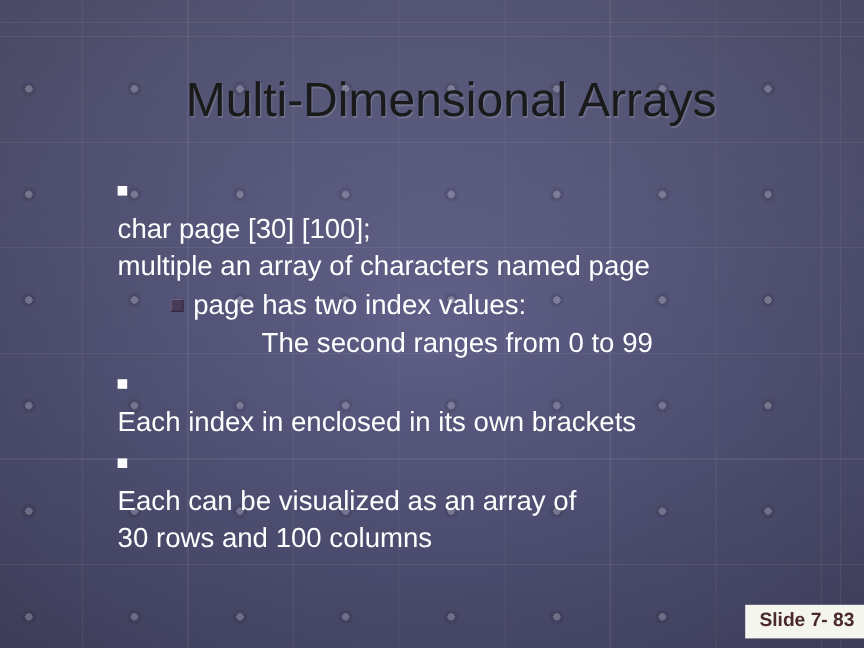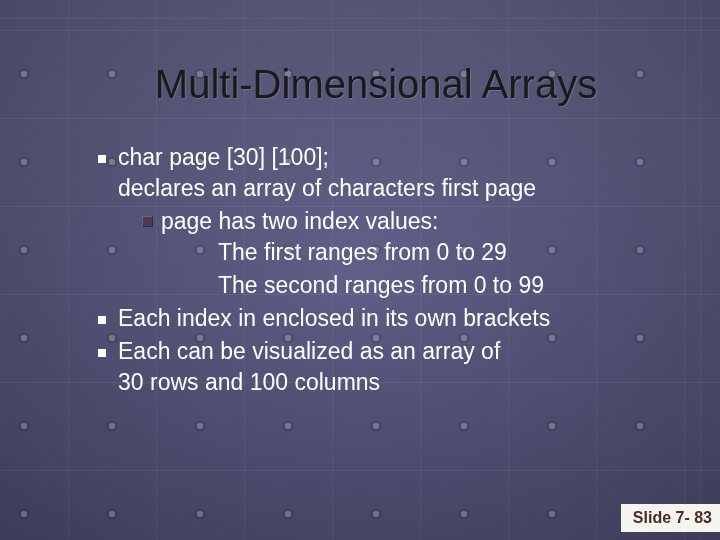--- a/index.html
+++ b/index.html
@@ -55,21 +55,21 @@
   .content {
     position: absolute;
     top: 142px;
     left: 64px;
     right: 40px;
     font-size: 23px;
     line-height: 1.35;
     color: #fff;
   }
   .L0 { display: flex; gap: 10px; margin-bottom: 2px; }
-  .L1 { display: flex; gap: 12px; margin-left: 34px; margin-bottom: 2px; }
+  .L1 { display: flex; gap: 12px; margin-left: 34px; margin-bottom: 2px; flex-direction: column; }
   .L2 { display: flex; gap: 8px; margin-left: 78px; margin-bottom: 0; }
   .L3 { margin-left: 154px; margin-bottom: 2px; }
   .b0 {
     width: 12px; height: 12px;
     background: #4a3a5a;
     flex: none;
     margin-top: 10px;
     box-shadow: inset -1px -1px 0 rgba(0,0,0,0.3), inset 1px 1px 0 rgba(255,255,255,0.2);
   }
   .b1 {
@@ -105,32 +105,29 @@
 
   <h1 class="title">Multi-Dimensional Arrays</h1>
 
   <div class="content">
 
 
     <div class="L1">
       <span class="b1"></span>
       <div>
         <div>char page [30] [100];</div>
-        <div>declares an array of characters first page</div>
+        <div>multiple an array of characters named page</div>
       </div>
     </div>
 
     <div class="L2">
       <span class="b2"></span>
       <span>page has two index values:</span>
     </div>
 
-    <div class="L3">
-      <span>The first ranges from 0 to 29</span>
-    </div>
     <div class="L3">
       <span>The second ranges from 0 to 99</span>
     </div>
 
     <div class="L1">
       <span class="b1"></span>
       <span>Each index  in enclosed in its own brackets</span>
     </div>
 
     <div class="L1">

